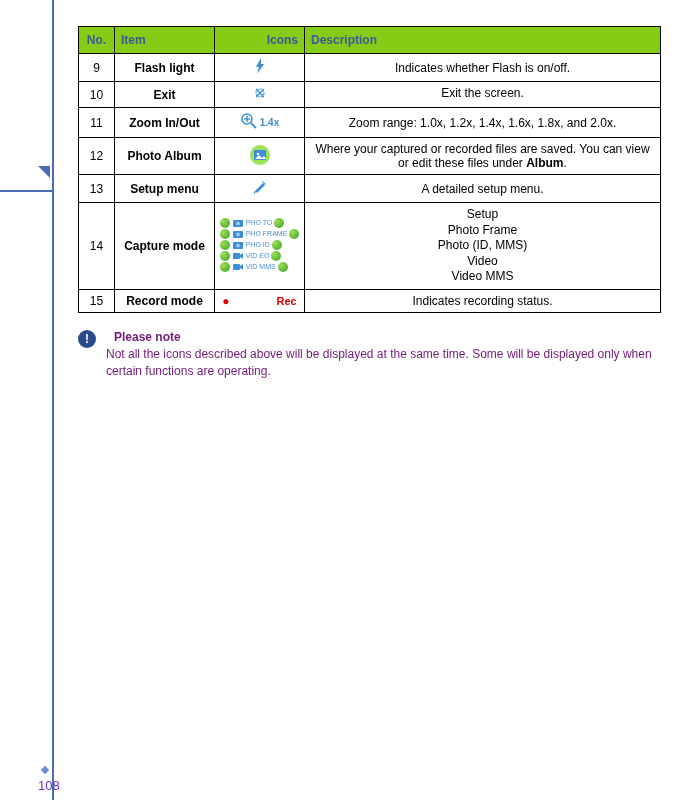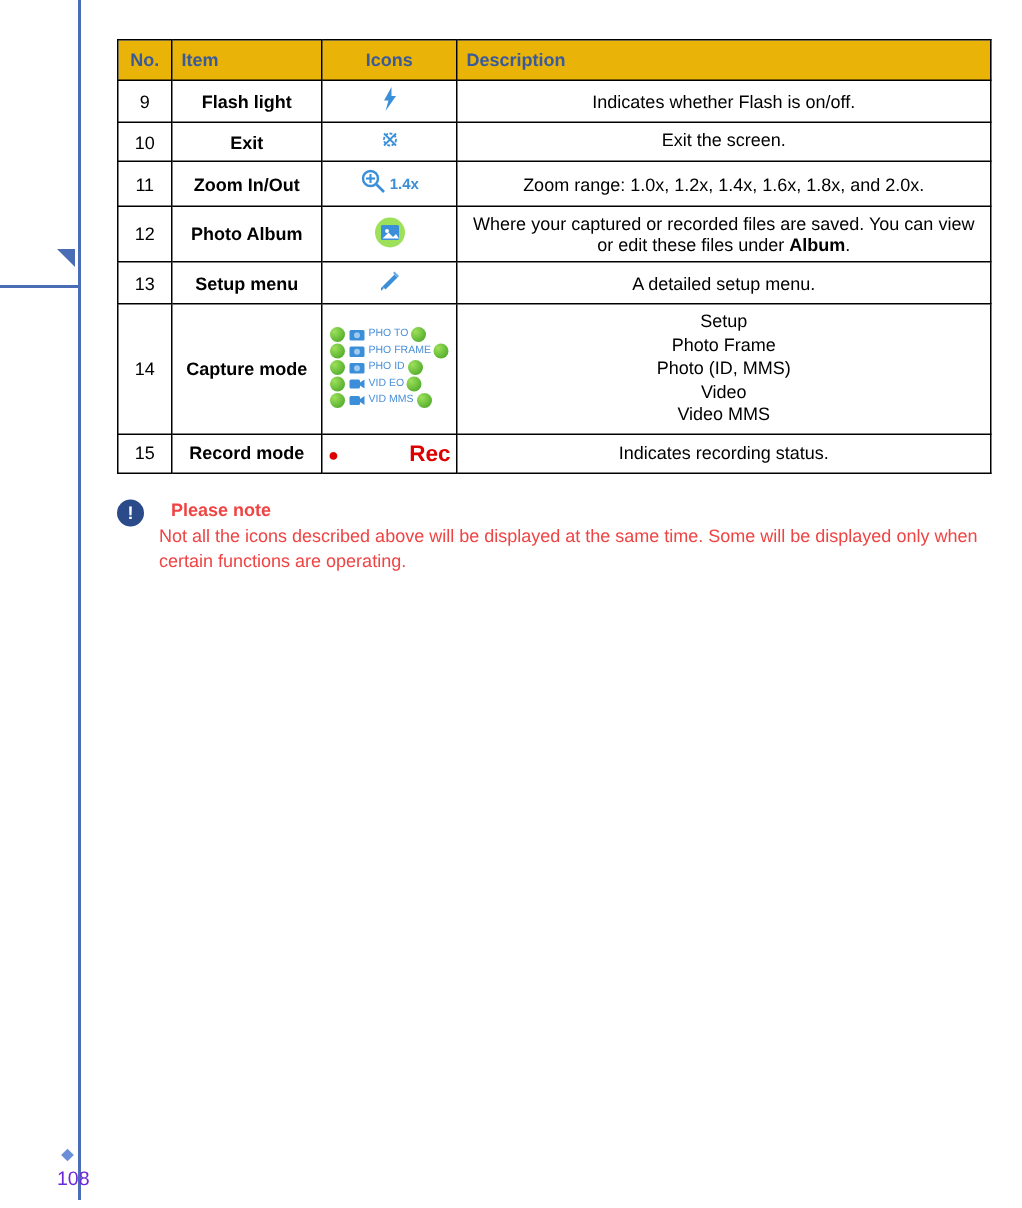--- a/index.html
+++ b/index.html
@@ -49,29 +49,29 @@
     width: 100%;
   }
   th, td {
     border: 1px solid #000;
     padding: 4px 6px;
     vertical-align: middle;
     font-size: 12px;
     text-align: center;
   }
   th {
-    background: #eab308;
+    background: #84cc16;
     color: #3a5a9a;
     font-weight: bold;
     text-align: left;
     padding: 6px;
   }
   .col-no { width: 36px; text-align: center; }
   .col-item { width: 100px; }
-  .col-icon { width: 90px; text-align: center; }
+  .col-icon { width: 90px; text-align: right; }
   td.no { text-align: center; }
   td.item { font-weight: bold; }
   td.icon { text-align: center; padding: 4px 2px; }
   td.desc { }
   .icon-glyph { display: inline-block; vertical-align: middle; }
   .zoom-text { color: #3a8fd8; font-weight: bold; font-size: 10px; margin-left: 2px; }
   .capture-grid {
     display: inline-block;
     text-align: left;
   }
@@ -96,39 +96,39 @@
     width: 18px; height: 18px; border-radius: 50%;
     background: #2a4a8a;
     color: #fff;
     font-weight: bold;
     text-align: center;
     line-height: 18px;
     flex: 0 0 18px;
     font-size: 12px;
     margin-top: 1px;
   }
-  .note-text { color: #ef4444; font-size: 12px; line-height: 1.4; }
+  .note-text { color: #701a75; font-size: 12px; line-height: 1.4; }
   .note-title { font-weight: bold; margin-left: 8px; }
   .page-num {
     position: absolute;
     left: 38px;
     bottom: 12px;
     color: #6d28d9;
     font-size: 13px;
   }
   .diamond {
     position: absolute;
     left: 42px;
     bottom: 32px;
     width: 6px; height: 6px;
     background: #6a8fd8;
     transform: rotate(45deg);
   }
   .rec-dot { color: #d00; font-weight: bold; }
-  .rec-text { color: #d00; font-weight: bold; font-size: 15px; padding-left: 47px; }
+  .rec-text { color: #d00; font-weight: bold; font-size: 11px; padding-left: 47px; }
   .multi-line { line-height: 1.3; }
   .exit-desc { vertical-align: top; }
 </style>
 </head>
 <body>
 
 <div class="vline-blue"></div>
 <div class="hline-top"></div>
 <div class="sidebar-tab"></div>
 

